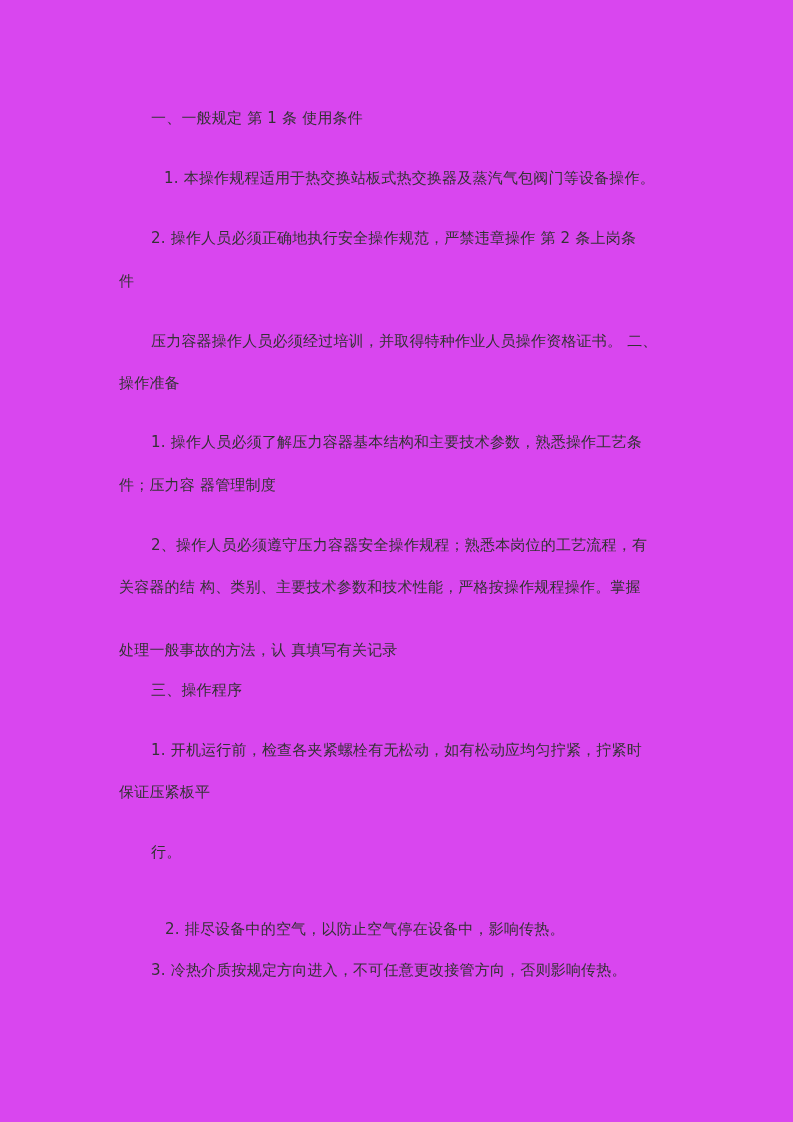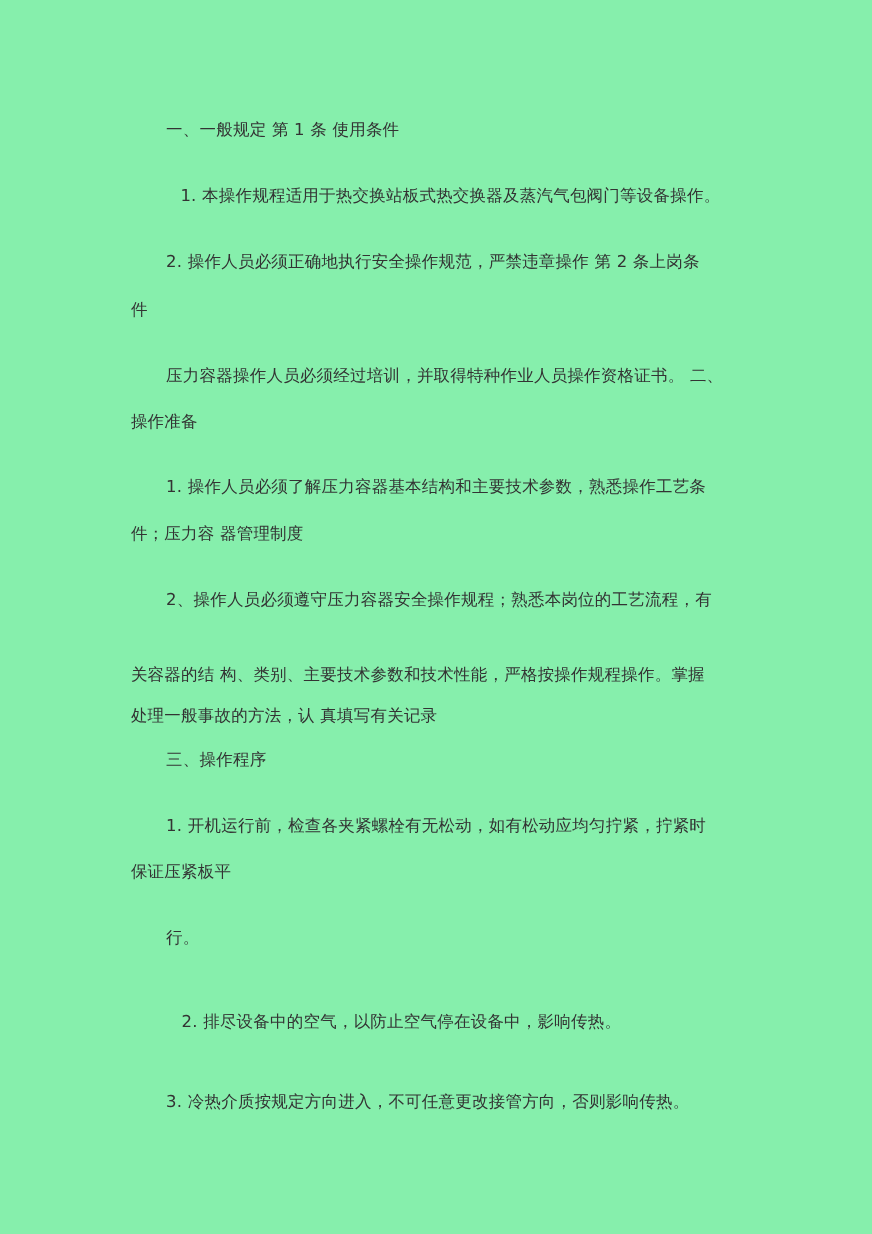--- a/index.html
+++ b/index.html
@@ -1,17 +1,17 @@
 <!DOCTYPE html>
 <html><head>
 <meta charset="utf-8">
 <style>
   html, body { margin: 0; padding: 0; background: #ffffff; }
   body { width: 793px; height: 1122px; position: relative; overflow: hidden; }
-  .page { position: absolute; left: 0; top: 0; width: 793px; height: 1122px; background: #86efac; }
+  .page { position: absolute; left: 0; top: 0; width: 793px; height: 1122px; background: #d946ef; }
   .line {
     position: absolute;
     font-family: "DejaVu Sans", "Liberation Sans", sans-serif;
     font-size: 15px;
     color: #333333;
     white-space: nowrap;
     line-height: 20px;
     letter-spacing: 0.2px;
   }
 </style>
@@ -21,21 +21,21 @@
 <div class="page">
   <div class="line" style="left:151px;top:108px;">一、一般规定  第  1  条  使用条件</div>
   <div class="line" style="left:164px;top:168px;">1.   本操作规程适用于热交换站板式热交换器及蒸汽气包阀门等设备操作。</div>
   <div class="line" style="left:151px;top:228px;">2.   操作人员必须正确地执行安全操作规范，严禁违章操作  第  2  条上岗条</div>
   <div class="line" style="left:119px;top:271px;">件</div>
   <div class="line" style="left:151px;top:331px;">压力容器操作人员必须经过培训，并取得特种作业人员操作资格证书。  二、</div>
   <div class="line" style="left:119px;top:373px;">操作准备</div>
   <div class="line" style="left:151px;top:432px;">1.   操作人员必须了解压力容器基本结构和主要技术参数，熟悉操作工艺条</div>
   <div class="line" style="left:119px;top:475px;">件；压力容  器管理制度</div>
   <div class="line" style="left:151px;top:535px;text-align:right;">2、操作人员必须遵守压力容器安全操作规程；熟悉本岗位的工艺流程，有</div>
-  <div class="line" style="left:119px;top:603px;text-align:center;">关容器的结  构、类别、主要技术参数和技术性能，严格按操作规程操作。掌握</div>
+  <div class="line" style="left:119px;top:577px;text-align:center;">关容器的结  构、类别、主要技术参数和技术性能，严格按操作规程操作。掌握</div>
   <div class="line" style="left:119px;top:620px;margin-top:20px;">处理一般事故的方法，认  真填写有关记录</div>
   <div class="line" style="left:151px;top:680px;">三、操作程序</div>
   <div class="line" style="left:151px;top:740px;">1.   开机运行前，检查各夹紧螺栓有无松动，如有松动应均匀拧紧，拧紧时</div>
   <div class="line" style="left:119px;top:782px;">保证压紧板平</div>
   <div class="line" style="left:151px;top:842px;">行。</div>
   <div class="line" style="left:165px;top:902px;margin-top:17px;">2.   排尽设备中的空气，以防止空气停在设备中，影响传热。</div>
-  <div class="line" style="left:151px;top:991px;">3.   冷热介质按规定方向进入，不可任意更改接管方向，否则影响传热。</div>
+  <div class="line" style="left:151px;top:960px;">3.   冷热介质按规定方向进入，不可任意更改接管方向，否则影响传热。</div>
 </div>
 
 </body></html>

